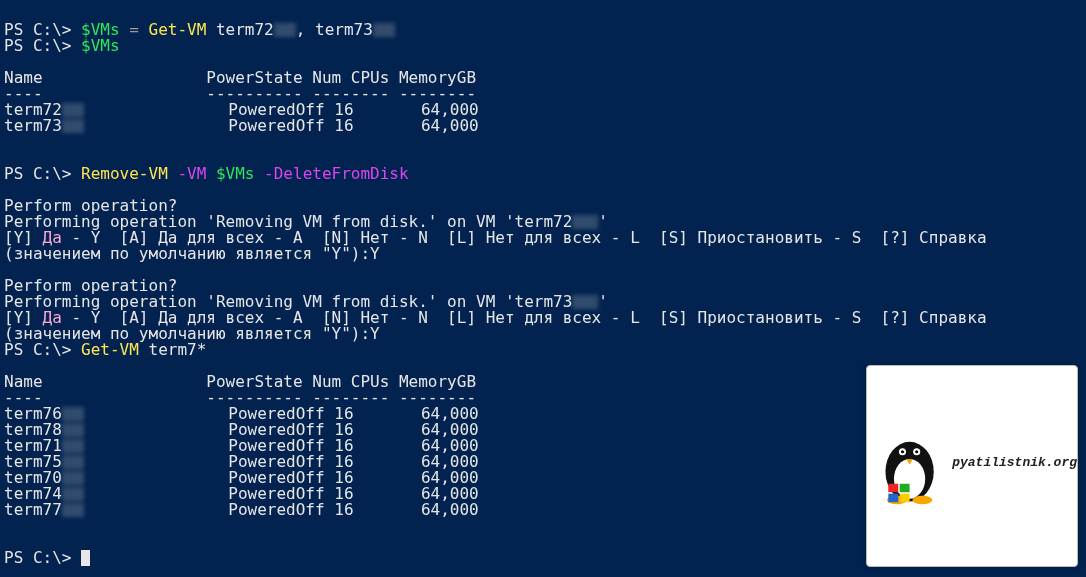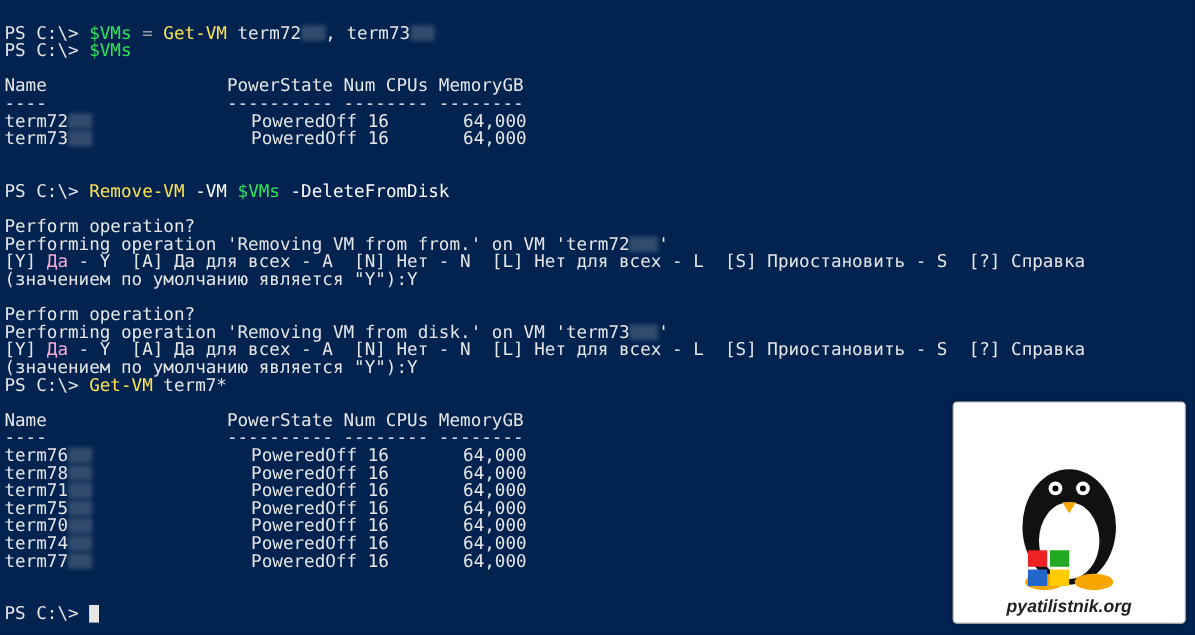--- a/index.html
+++ b/index.html
@@ -17,21 +17,21 @@
   }
   .term {
     padding: 6px 4px;
     white-space: pre;
   }
   .prompt { color: #e6e6e6; }
   .var    { color: #2ee55a; }  
   .op     { color: #9b9b9b; }  
   .cmd    { color: #ffe450; text-align: right; }  
   .arg    { color: #e6e6e6; }
-  .param  { color: #ffffff; }  
+  .param  { color: #d946ef; }  
   .yellow { color: #f9a8d4; }
   .white  { color: #e6e6e6; }
   .cursor {
     display: inline-block;
     width: 9px;
     height: 16px;
     background: #e6e6e6;
     vertical-align: bottom;
   }
   .blur {
@@ -53,25 +53,24 @@
   .logo {
     position: absolute;
     right: 8px;
     bottom: 10px;
     width: 210px;
     height: 200px;
     background: #ffffff;
     border: 1px solid #bbb;
     border-radius: 4px;
     display: flex;
-    flex-direction: column;
     align-items: center;
     justify-content: flex-end;
-    font-family: Liberation Sans, sans-serif;
-    font-size: 16px;
+    font-family: Liberation Mono, monospace;
+    font-size: 13px;
     color: #222;
     box-shadow: 0 0 4px rgba(0,0,0,0.3);
   }
   .logo svg {
     width: 150px;
     height: 150px;
   }
   .logo-text {
     margin-bottom: 6px;
     font-style: italic;
@@ -87,21 +86,21 @@
 <span> </span>
 <span class="white">Name                 PowerState Num CPUs MemoryGB</span>
 <span class="white">----                 ---------- -------- --------</span>
 <span><span class="white">term72</span><span class="blur"></span><span class="white">               PoweredOff 16       64,000</span></span>
 <span><span class="white">term73</span><span class="blur"></span><span class="white">               PoweredOff 16       64,000</span></span>
 <span> </span>
 <span> </span>
 <span><span class="prompt">PS C:\&gt; </span><span class="cmd">Remove-VM</span><span class="param"> -VM </span><span class="var">$VMs</span><span class="param"> -DeleteFromDisk</span></span>
 <span> </span>
 <span class="white">Perform operation?</span>
-<span><span class="white">Performing operation 'Removing VM from from.' on VM 'term72</span><span class="blur2"></span><span class="white">'</span></span>
+<span><span class="white">Performing operation 'Removing VM from disk.' on VM 'term72</span><span class="blur2"></span><span class="white">'</span></span>
 <span><span class="white">[Y] </span><span class="yellow">Да</span><span class="white"> - Y  [A] Да для всех - A  [N] Нет - N  [L] Нет для всех - L  [S] Приостановить - S  [?] Справка</span></span>
 <span class="white">(значением по умолчанию является "Y"):Y</span>
 <span> </span>
 <span class="white">Perform operation?</span>
 <span><span class="white">Performing operation 'Removing VM from disk.' on VM 'term73</span><span class="blur2"></span><span class="white">'</span></span>
 <span><span class="white">[Y] </span><span class="yellow">Да</span><span class="white"> - Y  [A] Да для всех - A  [N] Нет - N  [L] Нет для всех - L  [S] Приостановить - S  [?] Справка</span></span>
 <span class="white">(значением по умолчанию является "Y"):Y</span>
 <span><span class="prompt">PS C:\&gt; </span><span class="cmd">Get-VM</span><span class="arg"> term7*</span></span>
 <span> </span>
 <span class="white">Name                 PowerState Num CPUs MemoryGB</span>

